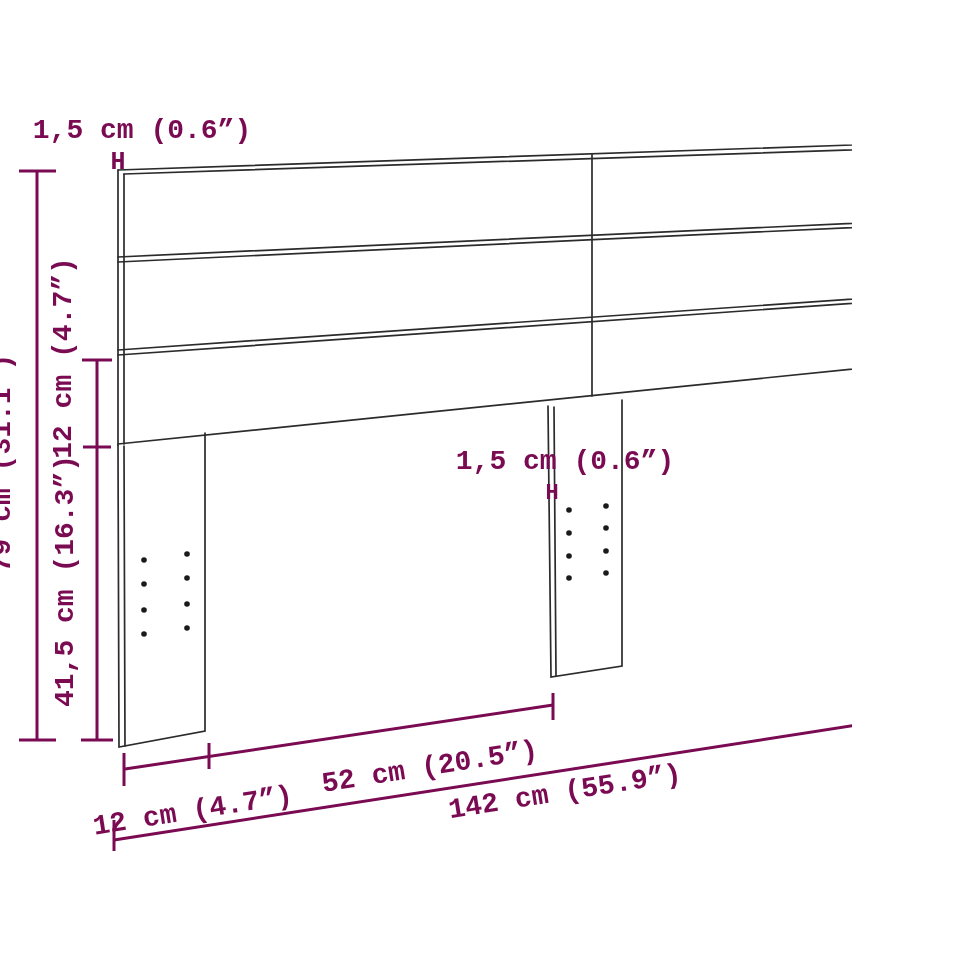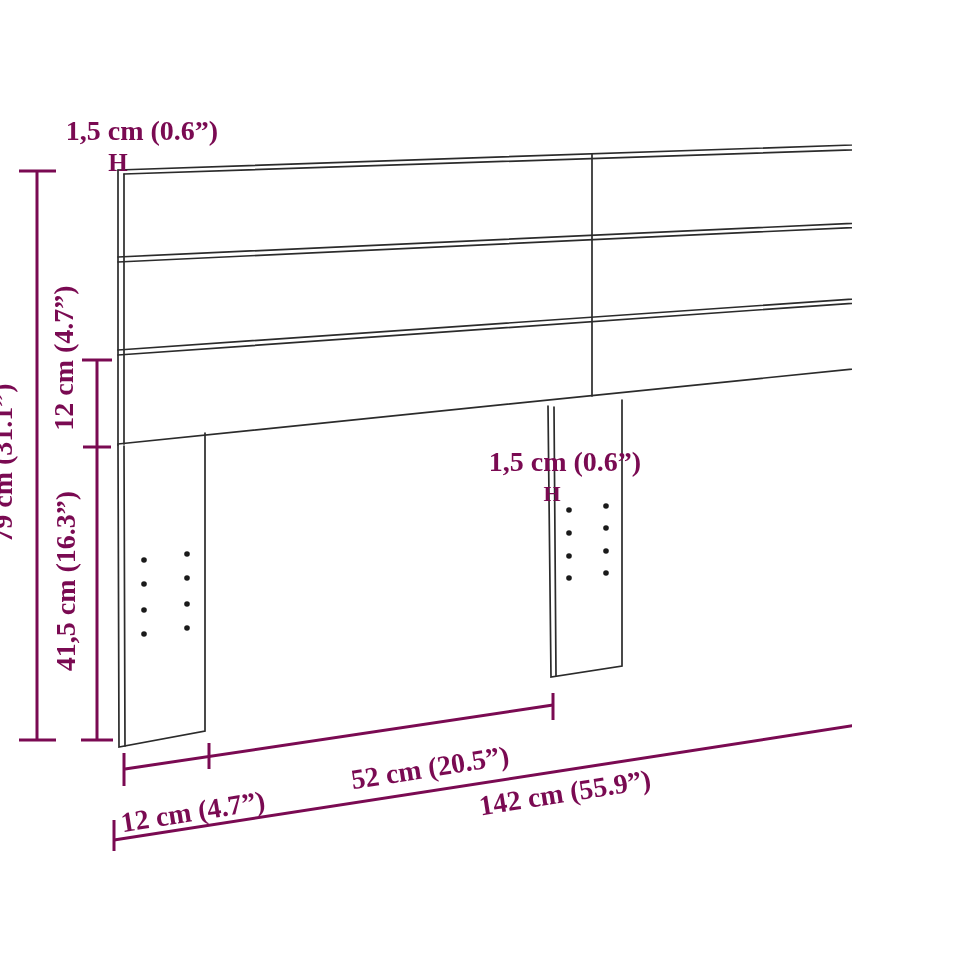--- a/index.html
+++ b/index.html
@@ -1,18 +1,18 @@
 <!DOCTYPE html>
 <html><head>
 <meta charset="utf-8">
 <style>
   html,body{margin:0;padding:0;background:#ffffff;}
   #stage{
     position:relative;width:852px;height:970px;overflow:hidden;
-    background:#ffffff;font-family:Liberation Serif, serif;
+    background:#ffffff;font-family:Liberation Mono, monospace;
   }
   #drawing{position:absolute;left:0;top:0;}
   .dim-label{
     position:absolute;color:#7a0a52;font-weight:700;font-size:28px;
     white-space:nowrap;transform:translate(-50%,-50%);line-height:1;
     letter-spacing:0px;
   }
   .rot-90{transform:translate(-50%,-50%) rotate(-90deg);}
   .rot-9{transform:translate(-50%,-50%) rotate(-9deg);}
   .marker{

